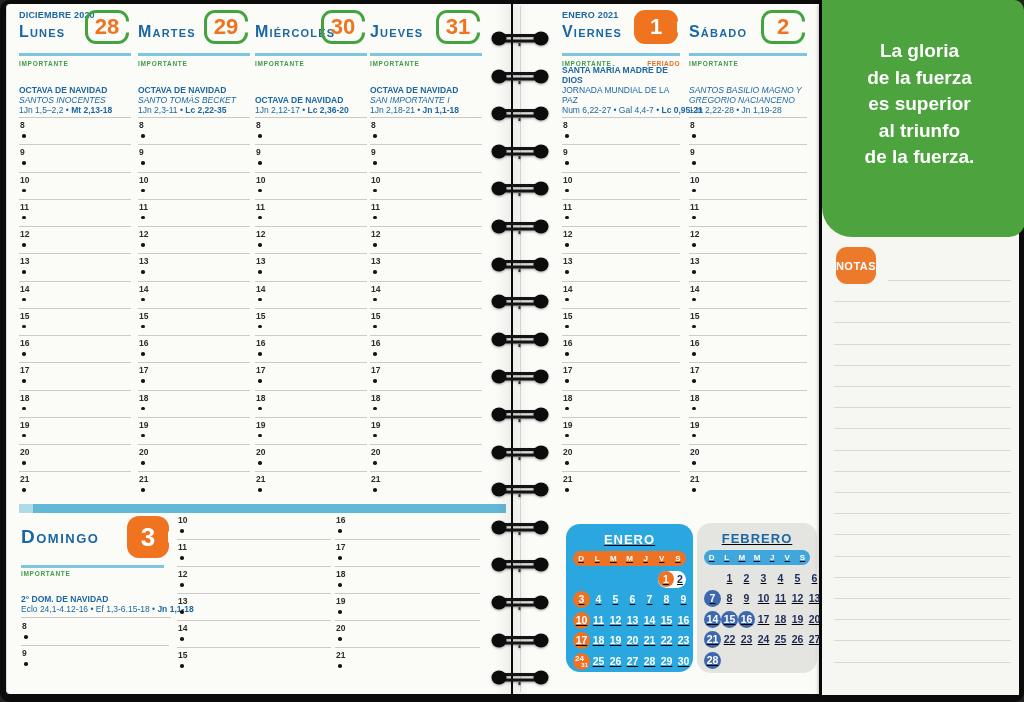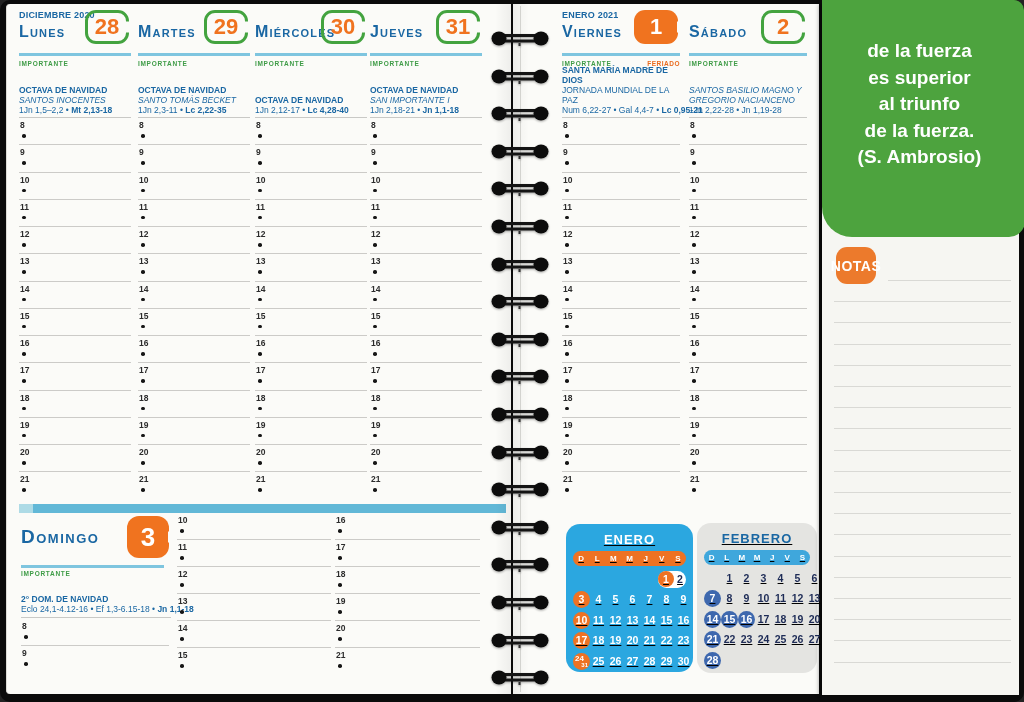--- a/index.html
+++ b/index.html
@@ -84,21 +84,21 @@
   .c-p{background:#fff;color:#1d2b56;border-radius:0 9px 9px 0;width:100%;}
   .c-op{background:#fff;border-radius:9px 0 0 9px;width:100%;display:flex;align-items:center;justify-content:center;}
   .c-op .inner{width:16px;height:16px;line-height:16px;border-radius:50%;background:#ee7223;color:#fff;}
   .n24{position:absolute;left:2px;top:2px;font-size:8px;line-height:8px;}
   .n31{position:absolute;right:2px;bottom:2px;font-size:6px;line-height:6px;}
 
   
   .quote-box{position:absolute;left:0;right:-6px;top:-4px;height:237px;background:#4da33e;border-radius:0 0 16px 30px;}
   .quote{margin-top:38px;text-align:center;color:#fff;font-weight:bold;font-size:19px;line-height:26.5px;padding-right:8px;}
   .notas-badge{position:absolute;left:14px;top:243px;width:40px;height:37px;border-radius:11px;background:#ec7a2c;display:flex;align-items:center;justify-content:center;}
-  .notas-label{color:#fff;font-size:14px;font-weight:bold;letter-spacing:.5px;}
+  .notas-label{color:#fff;font-size:11px;font-weight:bold;letter-spacing:.5px;}
   .note-lines{position:absolute;left:12px;right:8px;top:270px;bottom:8px;}
   .note-line{position:absolute;left:0;right:0;height:1px;background:#d9d9d5;}
   .note-line.short{left:54px;}
 
   
   .spiral{position:absolute;left:487px;top:0;width:66px;height:702px;pointer-events:none;}
   .spiral::before{content:'';position:absolute;left:33px;top:6px;bottom:10px;width:1px;background:#d3d3cf;}
   .coil{position:absolute;left:4px;width:58px;height:15px;filter:drop-shadow(0 1px 1px rgba(0,0,0,.35));}
 </style>
 </head>
@@ -279,21 +279,21 @@
     </div>
     <div class="col-underline"></div>
     <div class="importante-row">
       <span class="importante">IMPORTANTE</span>
       <span class="feriado"></span>
     </div>
     <div class="saints">
       <div class="saint-lines">
               <div class="saint-line bold">OCTAVA DE NAVIDAD</div>
             </div>
-      <div class="readings"><span class="r-plain">1Jn 2,12-17 • </span><span class="r-bold">Lc 4,28-40</span></div>
+      <div class="readings"><span class="r-plain">1Jn 2,12-17 • </span><span class="r-bold">Lc 2,36-20</span></div>
     </div>
     <div class="hours">
             <div class="hour-row">
     <span class="hour-num">8</span>
     <span class="half-dot"></span>
   </div>
             <div class="hour-row">
     <span class="hour-num">9</span>
     <span class="half-dot"></span>
   </div>
@@ -796,25 +796,25 @@
               <span class="c"></span>
             </div>
           </div>
   </div>
       </div>
   </section>
 
   <aside class="notes-page">
     <div class="quote-box">
       <div class="quote">
+        <div>La gloria</div>
         <div>de la fuerza</div>
         <div>es superior</div>
         <div>al triunfo</div>
         <div>de la fuerza.</div>
-        <div>(S. Ambrosio)</div>
       </div>
     </div>
     <div class="notas-badge">
       <span class="notas-label">NOTAS</span>
     </div>
     <div class="note-lines" id="note-lines">
         <div class="note-line short" style="top: 6px;"></div>
         <div class="note-line" style="top: 27.2px;"></div>
         <div class="note-line" style="top: 48.4px;"></div>
         <div class="note-line" style="top: 69.6px;"></div>

